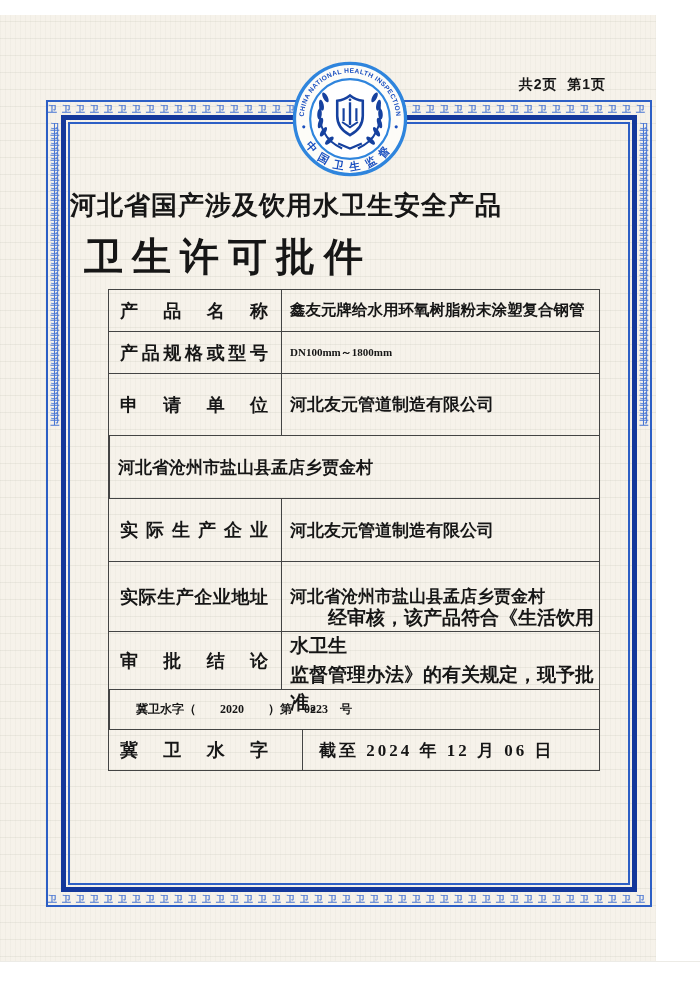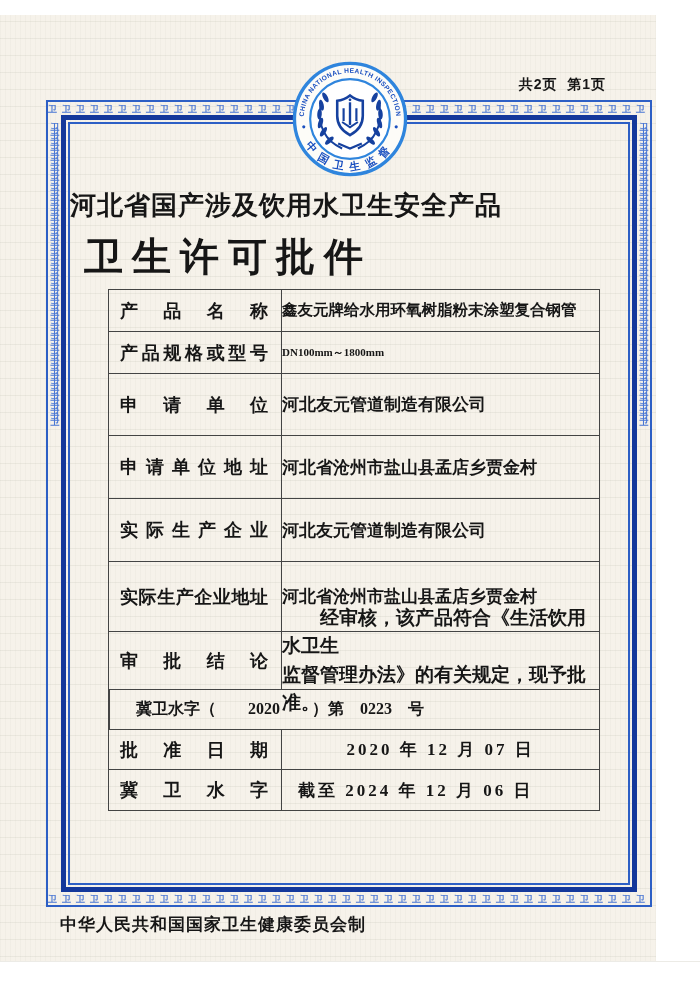--- a/index.html
+++ b/index.html
@@ -67,40 +67,40 @@
   .trow { display:flex; align-items:stretch; box-sizing:border-box; }
   .trow + .trow { border-top:1px solid #444444; }
   .tlabel {
     width:172px; box-sizing:border-box; padding:0 13px 0 11px;
     display:flex; flex-direction:column; justify-content:center;
     font-size:18px; font-weight:bold;
   }
   .tlabel > span { display:block; text-align:justify; text-align-last:justify; }
   .tvalue {
     flex:1; border-left:1px solid #444444; box-sizing:border-box;
-    display:flex; align-items:center; 
+    display:flex; align-items:center; padding-left:8px;
     font-family:"Liberation Serif", serif; font-weight:bold; font-size:17px;
   }
   .row1  { height:41px; }
   .row2  { height:42px; }
   .row3  { height:42px;justify-content:space-between; }
   .row4  { height:62px; }
   .row5  { height:63px; }
   .row6  { height:63px; }
   .row7  { height:70px; }
   .row8  { height:58px; }
   .row9  { height:40px; }
   .row10 { height:40px; }
   .row11 { height:41px; }
   .row1 .tvalue  { font-size:15.5px; }
   .row3 .tvalue  { font-size:11px; }
   .row8 .tvalue  { font-size:19px; line-height:1.5; white-space:pre-wrap; padding-right:5px; }
-  .row9 .tvalue  { font-size:16px; white-space:pre-wrap; padding-left:26px; }
+  .row9 .tvalue  { font-size:12px; white-space:pre-wrap; padding-left:26px; }
   .row10 .tvalue { justify-content:center; letter-spacing:3px; padding-left:0; }
-  .row11 .tvalue { padding-left:16px; letter-spacing:3px; }
+  .row11 .tvalue { padding-left:16px; letter-spacing:3px;margin-left:21px; }
 
   .footer {
     position:absolute; left:60px; top:913px;
     font-size:17px; font-weight:bold; letter-spacing:1px; z-index:3;
   }
 </style>
 </head>
 <body>
 
 <div class="page">
@@ -174,23 +174,20 @@
         </div>
       <div class="tvalue">DN100mm～1800mm</div>
     </div>
     <div class="trow row4">
       <div class="tlabel">
           <span>申请单位</span>
         </div>
       <div class="tvalue">河北友元管道制造有限公司</div>
     </div>
     <div class="trow row5">
-      <div class="tlabel">
-          <span>申请单位地址</span>
-        </div>
       <div class="tvalue">河北省沧州市盐山县孟店乡贾金村</div>
     </div>
     <div class="trow row6">
       <div class="tlabel">
           <span>实际生产企业</span>
         </div>
       <div class="tvalue">河北友元管道制造有限公司</div>
     </div>
     <div class="trow row7">
       <div class="tlabel">
@@ -201,29 +198,22 @@
     <div class="trow row8">
       <div class="tlabel">
           <span>审批结论</span>
         </div>
       <div class="tvalue">　　经审核，该产品符合《生活饮用水卫生
 监督管理办法》的有关规定，现予批准。</div>
     </div>
     <div class="trow row9">
       <div class="tvalue">冀卫水字（　　2020　　）第　0223　号</div>
     </div>
-    <div class="trow row10">
-      <div class="tlabel">
-          <span>批准日期</span>
-        </div>
-      <div class="tvalue">2020 年 12 月 07 日</div>
-    </div>
     <div class="trow row11">
       <div class="tlabel">
           <span>冀卫水字</span>
         </div>
       <div class="tvalue">截至 2024 年 12 月 06 日</div>
     </div>
   </div>
 
-  <div class="footer">中华人民共和国国家卫生健康委员会制</div>
 
 </div>
 
 </body></html>

